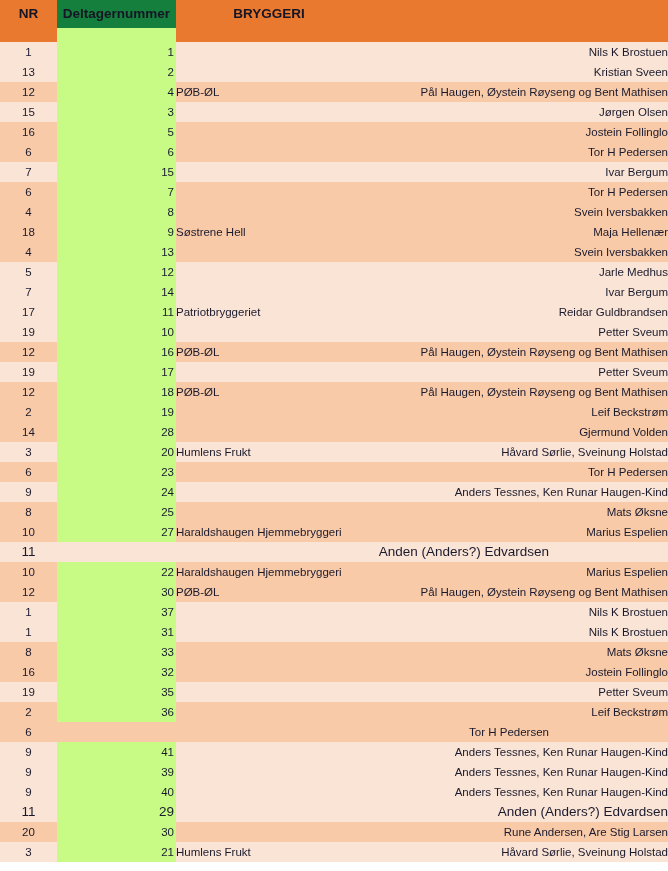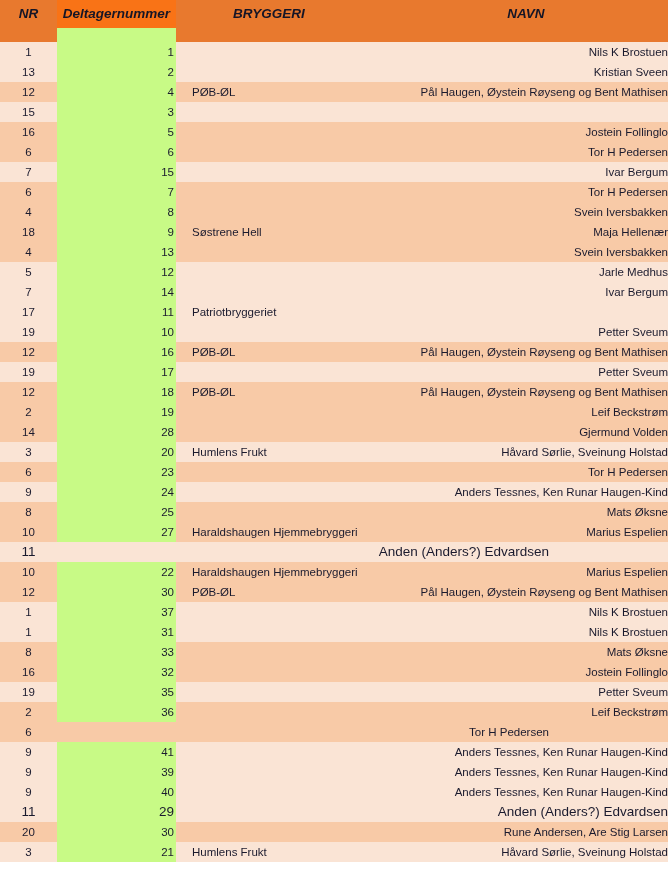--- a/index.html
+++ b/index.html
@@ -22,21 +22,20 @@
     position: relative;
     overflow: hidden;
   }
 
   
   .header-band {
     position: relative;
     height: 42px;
     background: #e8792e;
     overflow: hidden;
-    font-style: italic;
   }
   .hdr-cell {
     position: absolute;
     top: 0;
     height: 28px;
     line-height: 28px;
     font-weight: bold;
     font-size: 13.5px;
     color: #151526;
     white-space: nowrap;
@@ -44,21 +43,21 @@
   }
   .hdr-nr {
     left: 0;
     width: 57px;
     text-align: center;
   }
   .hdr-delt {
     left: 57px;
     width: 119px;
     text-align: center;
-    background: #f97316;
+    background: #15803d;
   }
   .hdr-bryg {
     left: 165px;
     width: 208px;
     text-align: center;
   }
   .hdr-navn {
     left: 384px;
     width: 284px;
     text-align: center;
@@ -104,21 +103,21 @@
     width: 119px;
     min-width: 119px;
     text-align: right;
     background: #c8fa86;
     padding-right: 2px;
   }
   .c-bryg {
     width: 208px;
     min-width: 208px;
     text-align: left;
-    padding-left: 16px;
+    padding-left: 0;
   }
   .c-navn {
     width: 284px;
     min-width: 284px;
     text-align: right;
     padding-left: 2px;
   }
 
   
   .row.big .c-nr,
@@ -130,21 +129,20 @@
 </style>
 </head>
 <body>
 
 <div class="sheet">
 
   <div class="header-band">
     <div class="hdr-cell hdr-nr">NR</div>
     <div class="hdr-cell hdr-delt">Deltagernummer</div>
     <div class="hdr-cell hdr-bryg">BRYGGERI</div>
-    <div class="hdr-cell hdr-navn">NAVN</div>
     <div class="hdr-green-fill"></div>
   </div>
 
   <div class="rows" id="rows">
       <div class="row light">
         <div class="c c-nr">1</div>
         <div class="c c-delt">1</div>
         <div class="c c-bryg"></div>
         <div class="c c-navn">Nils K Brostuen</div>
       </div>
@@ -157,20 +155,21 @@
       <div class="row dark">
         <div class="c c-nr">12</div>
         <div class="c c-delt">4</div>
         <div class="c c-bryg">PØB-ØL</div>
         <div class="c c-navn">Pål Haugen, Øystein Røyseng og Bent Mathisen</div>
       </div>
       <div class="row light">
         <div class="c c-nr">15</div>
         <div class="c c-delt">3</div>
         <div class="c c-bryg"></div>
+        <div class="c c-navn">Jørgen Olsen</div>
       </div>
       <div class="row dark">
         <div class="c c-nr">16</div>
         <div class="c c-delt">5</div>
         <div class="c c-bryg"></div>
         <div class="c c-navn">Jostein Follinglo</div>
       </div>
       <div class="row dark">
         <div class="c c-nr">6</div>
         <div class="c c-delt">6</div>
@@ -216,20 +215,21 @@
       <div class="row light">
         <div class="c c-nr">7</div>
         <div class="c c-delt">14</div>
         <div class="c c-bryg"></div>
         <div class="c c-navn">Ivar Bergum</div>
       </div>
       <div class="row light">
         <div class="c c-nr">17</div>
         <div class="c c-delt">11</div>
         <div class="c c-bryg">Patriotbryggeriet</div>
+        <div class="c c-navn">Reidar Guldbrandsen</div>
       </div>
       <div class="row light">
         <div class="c c-nr">19</div>
         <div class="c c-delt">10</div>
         <div class="c c-bryg"></div>
         <div class="c c-navn">Petter Sveum</div>
       </div>
       <div class="row dark">
         <div class="c c-nr">12</div>
         <div class="c c-delt">16</div>

